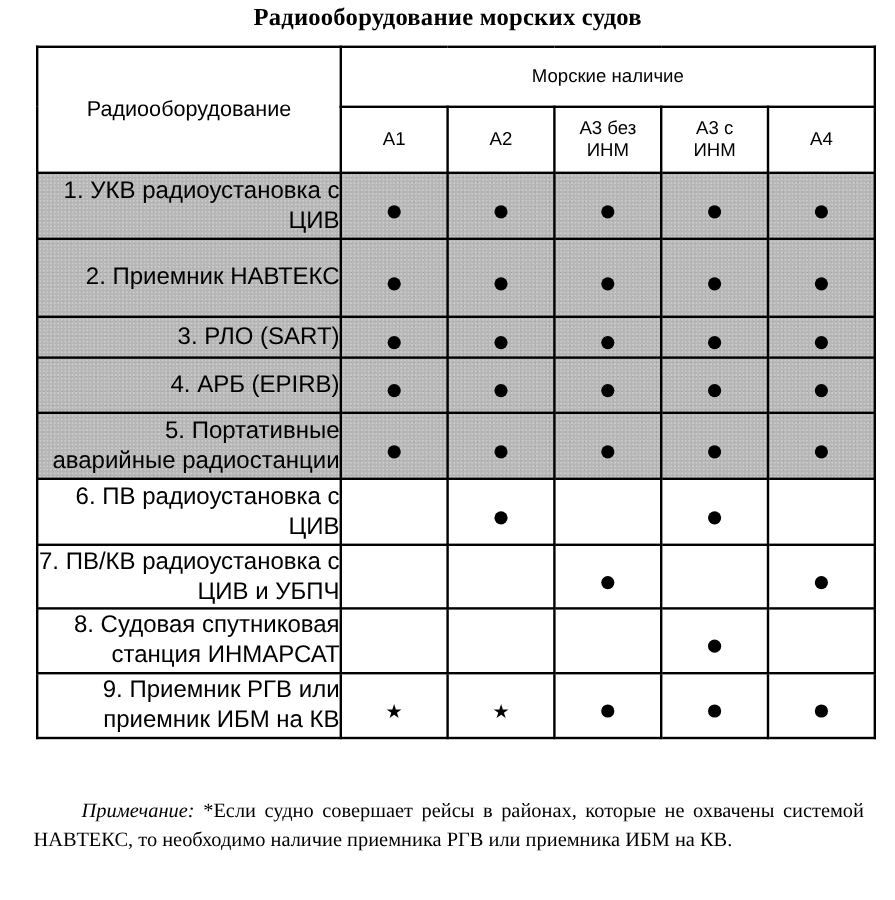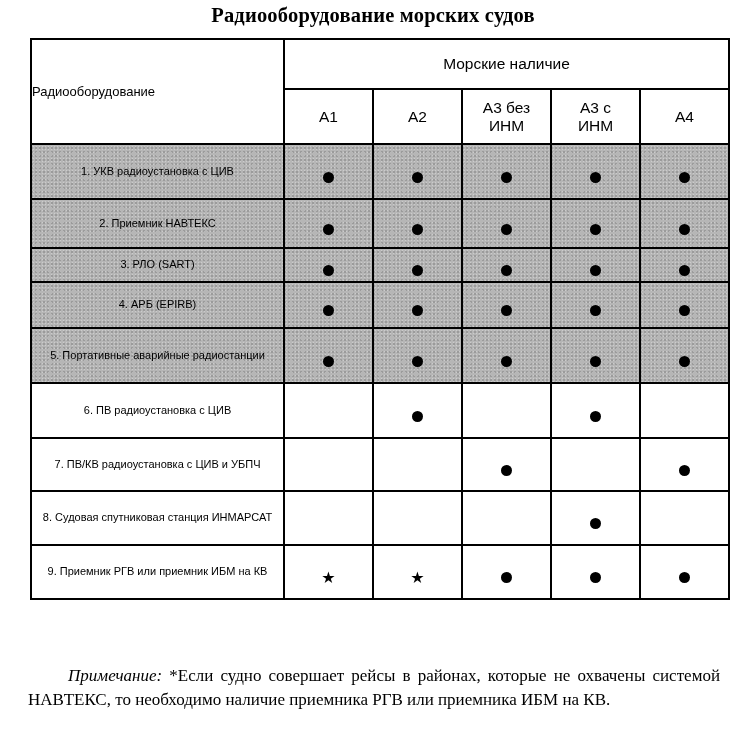--- a/index.html
+++ b/index.html
@@ -55,58 +55,58 @@
 
   
   .th-group {
     height: 50px;
     text-align: center;
     font-size: 15.5px;
     vertical-align: middle;
   }
   .th-rowname {
     height: 105px;
-    text-align: left;
-    font-size: 13px;
+    text-align: center;
+    font-size: 18px;
     vertical-align: middle;
   }
   .th-zone {
     height: 55px;
     text-align: center;
     font-size: 15.5px;
     line-height: 1.12;
     vertical-align: middle;
     padding: 0 2px;
   }
 
   
   td.name-cell {
-    font-size: 11px;
+    font-size: 20px;
     line-height: 1.25;
     padding: 7px 0 0 9px;
     vertical-align: top;
-    text-align: center;
+    text-align: right;
     margin-top: 40px;
   }
   td.mark-cell {
     text-align: center;
     vertical-align: middle;
   }
   tr.shaded td {
     background-color: #b6b6b6;
     background-image:
       radial-gradient(rgba(255,255,255,.30) 0.7px, transparent 0.8px),
       radial-gradient(rgba(0,0,0,.16) 0.7px, transparent 0.8px);
     background-size: 3px 3px, 4px 4px;
     background-position: 0 0, 2px 1px;
   }
 
   
   tr.r1 td { height: 55px; }
-  tr.r2 td { height: 49px; }
+  tr.r2 td { height: 65px; }
   tr.r3 td { height: 34px; }
   tr.r4 td { height: 46px; }
   tr.r5 td { height: 55px; }
   tr.r6 td { height: 55px; }
   tr.r7 td { height: 53px; }
   tr.r8 td { height: 54px; }
   tr.r9 td { height: 54px; }
 
   
   .marker-wrap {

